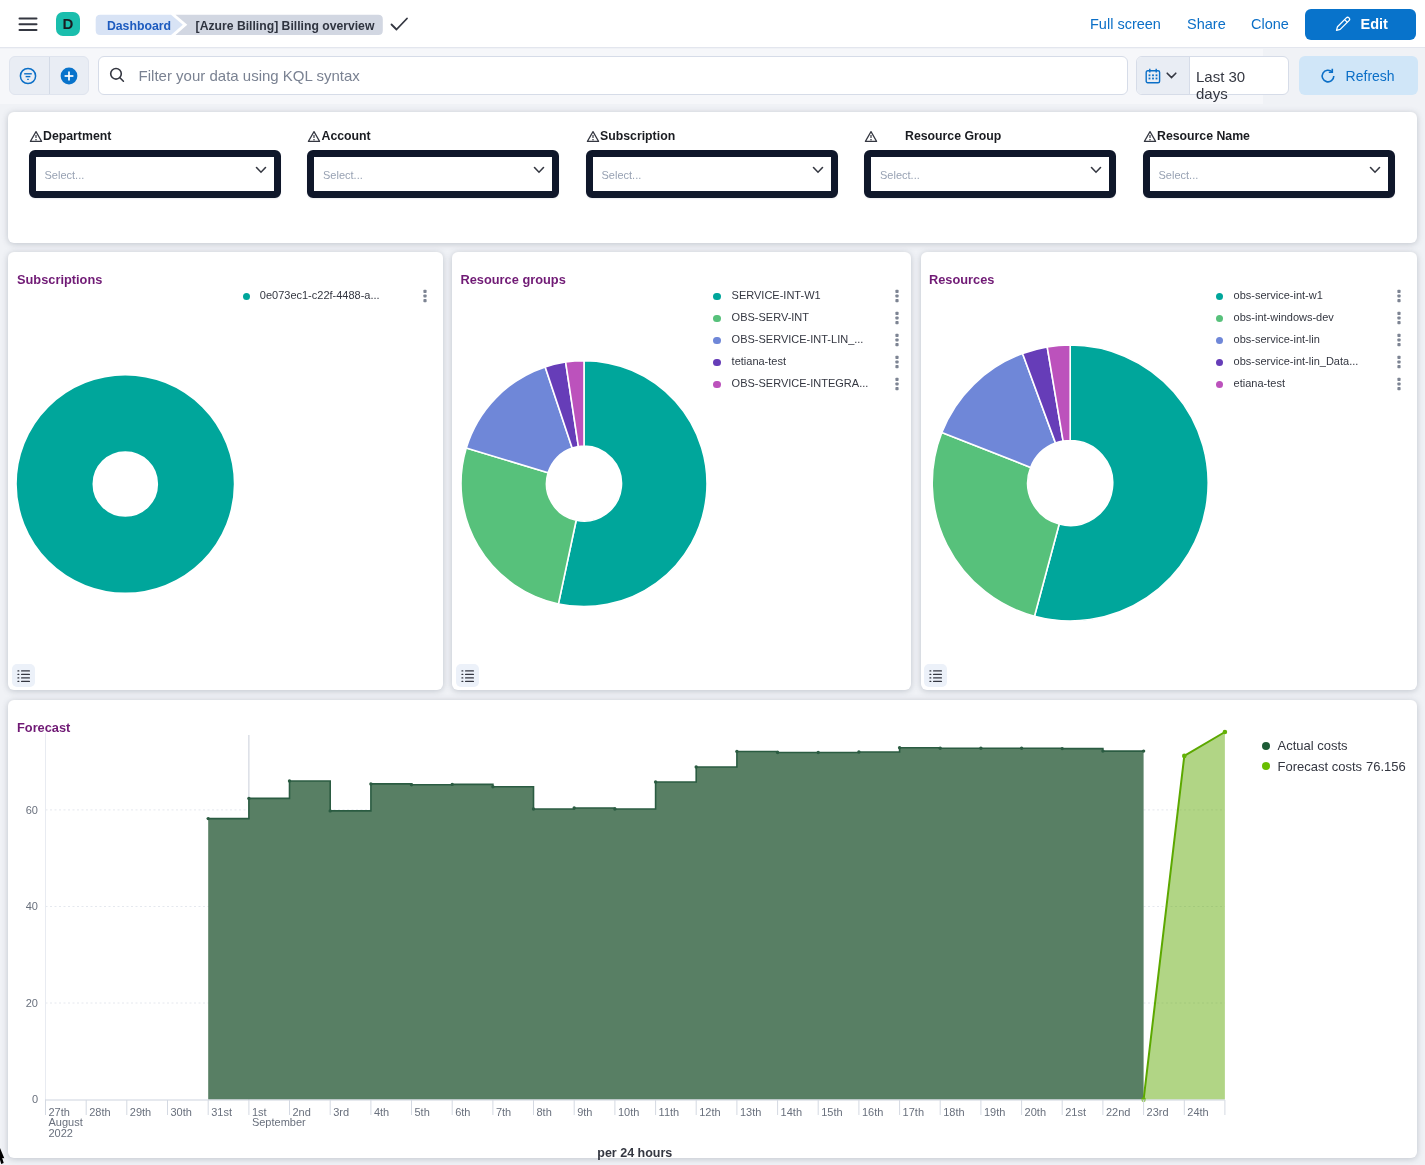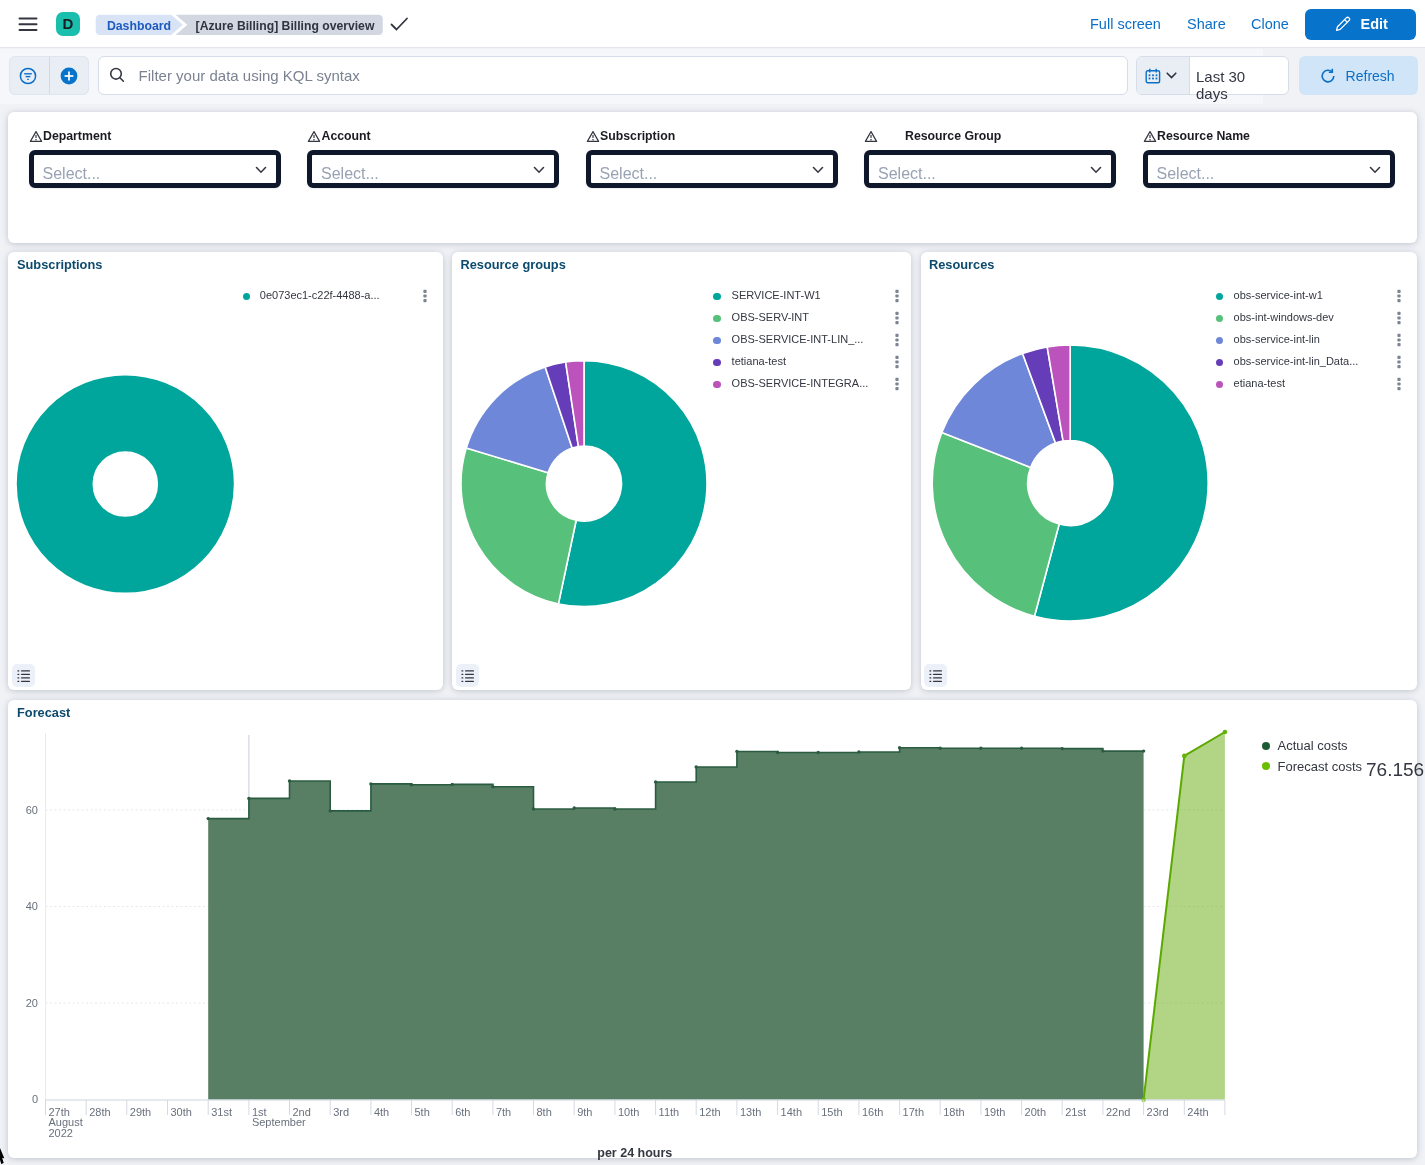--- a/index.html
+++ b/index.html
@@ -1,22 +1,22 @@
 <!DOCTYPE html>
 <html><head><meta charset="utf-8">
 <style>
 * { margin:0; padding:0; box-sizing:border-box; }
 html,body { width:1425px; height:1165px; font-family:"Liberation Sans",sans-serif; background:#f0f2f6; overflow:hidden; }
 .abs { position:absolute; }
 .header { position:absolute; left:0; top:0; width:1425px; height:48px; background:#fff; border-bottom:1px solid #e3e6ee; z-index:5; }
 .qrow { position:absolute; left:0; top:49px; width:1263px; height:55px; background:#f6f7fa; }
 .panel { position:absolute; background:#fff; border-radius:6px; box-shadow:0 1px 6px rgba(65,75,95,0.28); }
-.ptitle { position:absolute; font-size:12.8px; font-weight:700; color:#0c4a6e; }
+.ptitle { position:absolute; font-size:12.8px; font-weight:700; color:#701a75;margin-top:15px; }
 .flab { font-size:12.3px; font-weight:700; color:#1a1c21; }
-.sel { height:38px; background:#fff; border:5px solid #0f172a; border-radius:6px; font-size:16px; color:#98a2b3; line-height:37px; padding-left:9px; box-shadow:0 1px 1.5px rgba(100,110,130,0.12); }
+.sel { height:48px; background:#fff; border:7px solid #0f172a; border-radius:6px; font-size:11px; color:#98a2b3; line-height:37px; padding-left:9px; box-shadow:0 1px 1.5px rgba(100,110,130,0.12); }
 .ldot { width:7.2px; height:7.2px; border-radius:50%; }
 .ltxt { font-size:11px; color:#343741; }
 .lbtn { width:23px; height:23px; background:#ecf1f9; border-radius:5px; }
 .xt { font-size:11px; fill:#69707D; }
 .yt { font-size:11px; fill:#69707D; text-anchor:end; }
 .axt { font-size:12.5px; font-weight:700; fill:#343741; text-anchor:middle; }
 .hlink { position:absolute; top:16px; font-size:14.5px; font-weight:500; color:#0b6fc7; }
 </style></head>
 <body>
 <div class="header">
@@ -378,15 +378,15 @@
     <text x="38" y="1103.4" class="yt">0</text>
     <text x="38" y="1006.8" class="yt">20</text>
     <text x="38" y="910.3" class="yt">40</text>
     <text x="38" y="813.7" class="yt">60</text>
   <text x="634.8" y="1157" class="axt">per 24 hours</text>
 </svg>
 <span class="abs ldot" style="left:1261.5px;top:741.5px;background:#1d5b36;width:8px;height:8px"></span>
 <div class="abs ltxt" style="left:1277.5px;top:738px;font-size:13px">Actual costs</div>
 <span class="abs ldot" style="left:1261.5px;top:762.1px;background:#69be00;width:8px;height:8px"></span>
 <div class="abs ltxt" style="left:1277.5px;top:759px;font-size:13px">Forecast costs</div>
-<div class="abs ltxt" style="left:1366px;top:759px;font-size:19px">76.156</div>
+<div class="abs ltxt" style="left:1366px;top:759px;font-size:13px">76.156</div>
 <svg class="abs" style="left:0;top:1147px" width="8" height="18" viewBox="0 0 8 18">
   <path d="M0 1 L4.3 11.3 L2.2 11 L3.7 16 L1.2 17 L0 12.8 Z" fill="#000"></path>
 </svg>
 </body></html>

